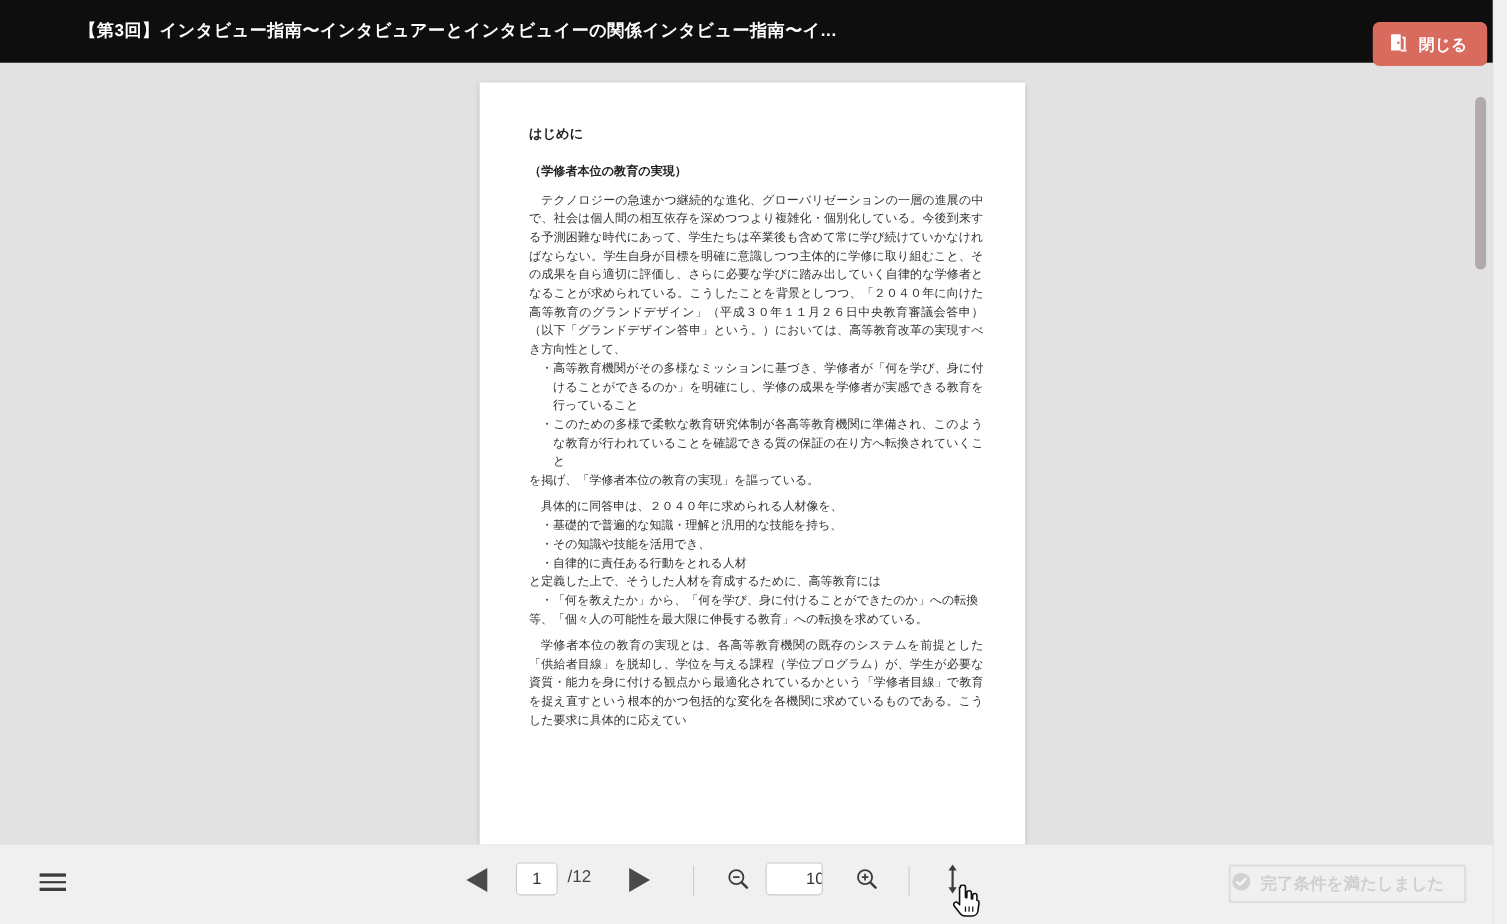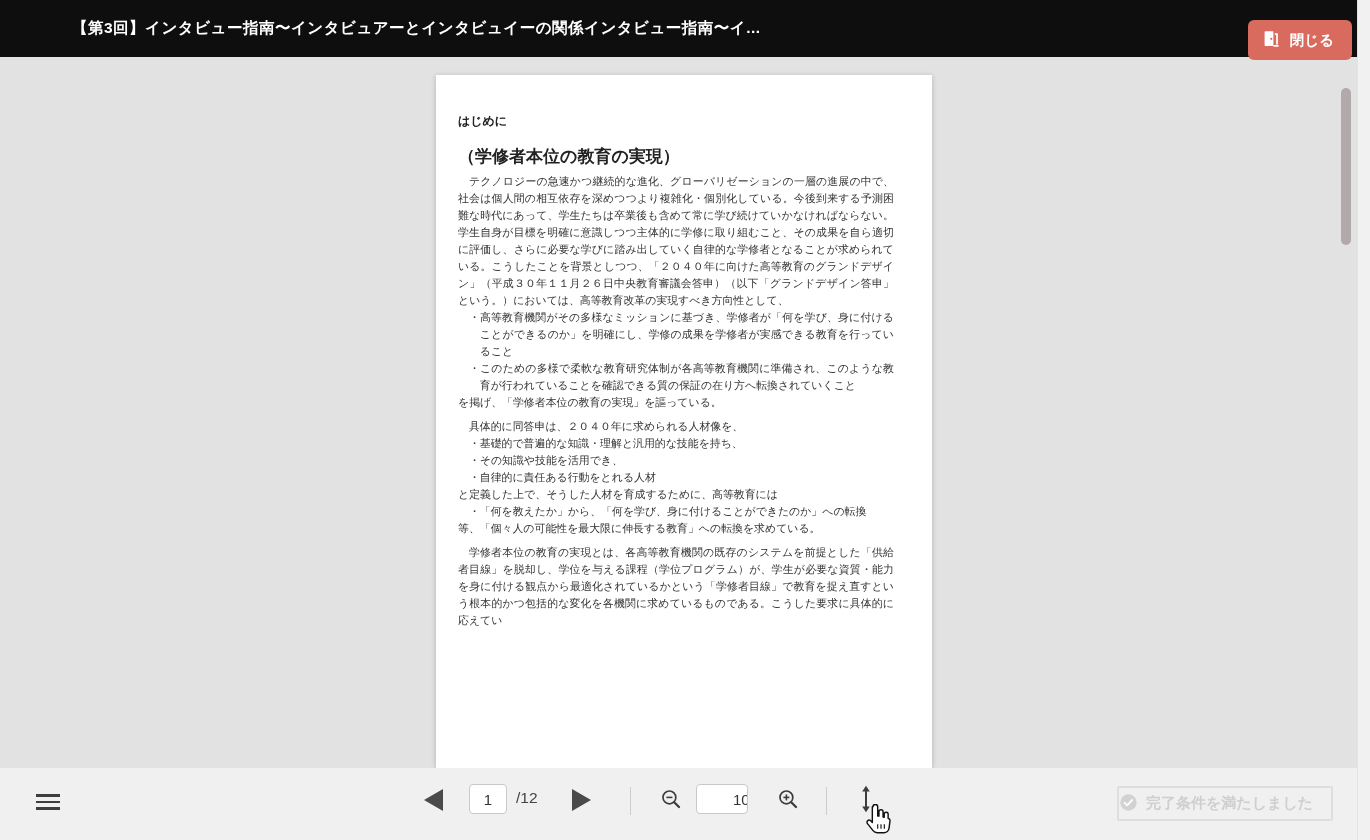--- a/index.html
+++ b/index.html
@@ -9,27 +9,27 @@
   
   .win-strip { position:absolute; top:0; right:0; width:13px; height:840px; background:#f1f1f1; border-left:1px solid #e4e4e4; }
 
   
   .header { position:absolute; top:0; left:0; width:1357px; height:57px; background:#0e0e0e; display:flex; align-items:center; z-index:5;padding-left:48px; }
   .header-title { color:#ffffff; font-weight:bold; font-size:15.5px; letter-spacing:.5px; margin-left:24px; white-space:nowrap; }
   .close-btn { position:absolute; top:8px; right:5px; height:40px; padding:0 18px 0 14px; background:#d96b5e; border:none; border-radius:6px; color:#fff; font-weight:bold; font-size:14.5px; display:flex; align-items:center; gap:9px; cursor:pointer; font-family:inherit;margin-top:12px; }
 
   
   .content { position:absolute; top:57px; left:0; width:1357px; height:711px; background:#e2e2e2; overflow:hidden; }
-  .page { position:absolute; left:436px; top:18px; width:496px; height:693px; background:#ffffff; box-shadow:0 1px 5px rgba(0,0,0,.22); padding:38px 38px 0 22px; }
+  .page { position:absolute; left:436px; top:18px; width:496px; height:693px; background:#ffffff; box-shadow:0 1px 5px rgba(0,0,0,.22); padding:38px 38px 0 45px; }
   .scroll-thumb { position:absolute; left:1341px; top:31px; width:10px; height:157px; background:#b2aaaa; border-radius:5px; }
 
   
   .doc { font-family:"DejaVu Serif","Liberation Serif",serif; font-size:10.9px; line-height:17px; color:#333; text-align:justify; }
   .b-h1 { font-family:"Liberation Sans","DejaVu Sans",sans-serif; font-weight:bold; font-size:12px; line-height:17px; text-align:left; margin-bottom:18px; color:#222; }
-  .b-h2 { font-family:"Liberation Sans","DejaVu Sans",sans-serif; font-weight:bold; font-size:17px; line-height:17px; text-align:left; margin-bottom:8px; color:#222; }
+  .b-h2 { font-family:"Liberation Sans","DejaVu Sans",sans-serif; font-weight:bold; font-size:11px; line-height:17px; text-align:left; margin-bottom:8px; color:#222; }
   .b-p { text-indent:1em; }
   .b-bullet { padding-left:2em; text-indent:-1em; }
   .b-line { }
   .mt1 { margin-top:7px; }
 
   
   .toolbar { position:absolute; top:768px; left:0; width:1357px; height:72px; background:#f0f0f0; }
   .hamburger { position:absolute; left:36px; top:26px; width:24px; height:16px; display:flex; flex-direction:column; justify-content:space-between; background:none; border:none; cursor:pointer; }
   .hamburger span { display:block; width:24px; height:2.6px; background:#3d3d3d; }
   .tri { position:absolute; width:0; height:0; border-top:11px solid transparent; border-bottom:11px solid transparent; background:none; cursor:pointer; padding:0; }

